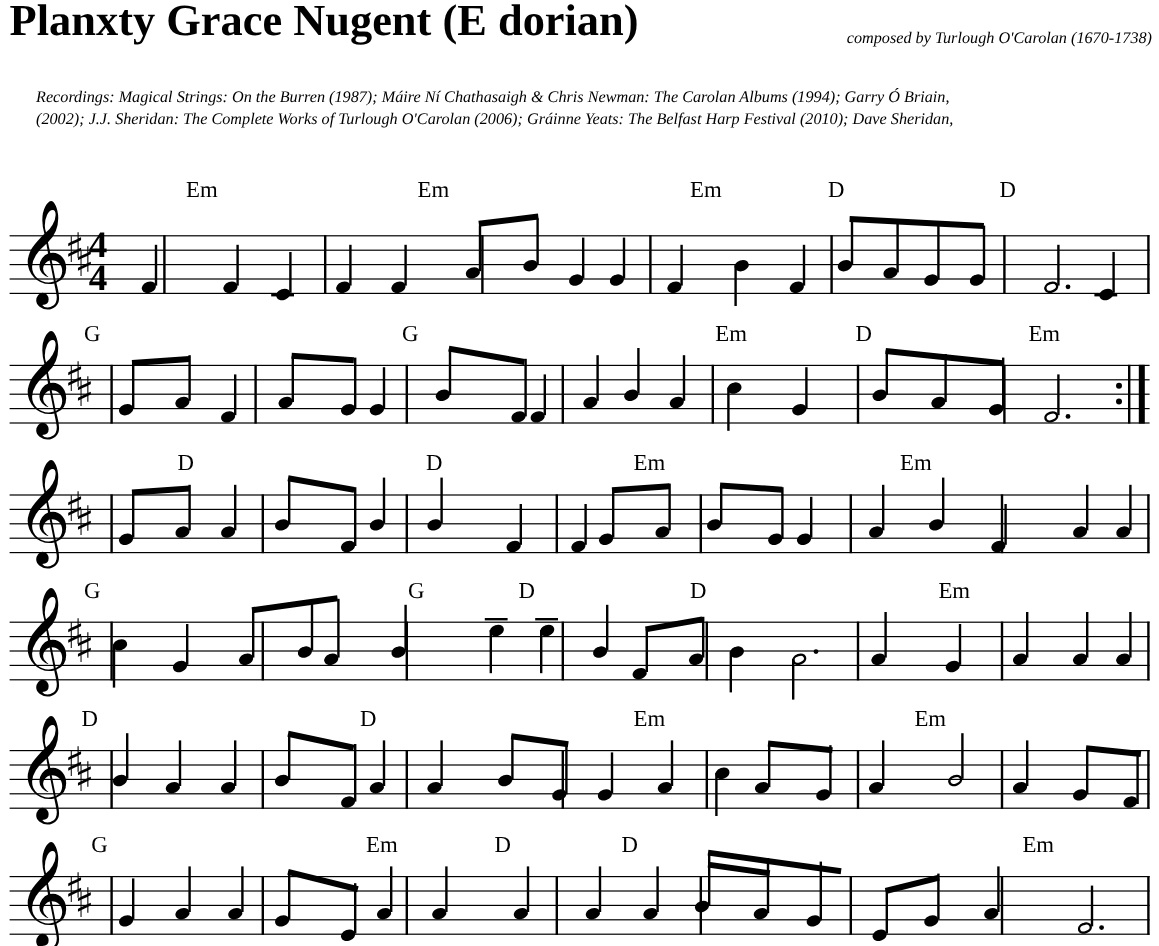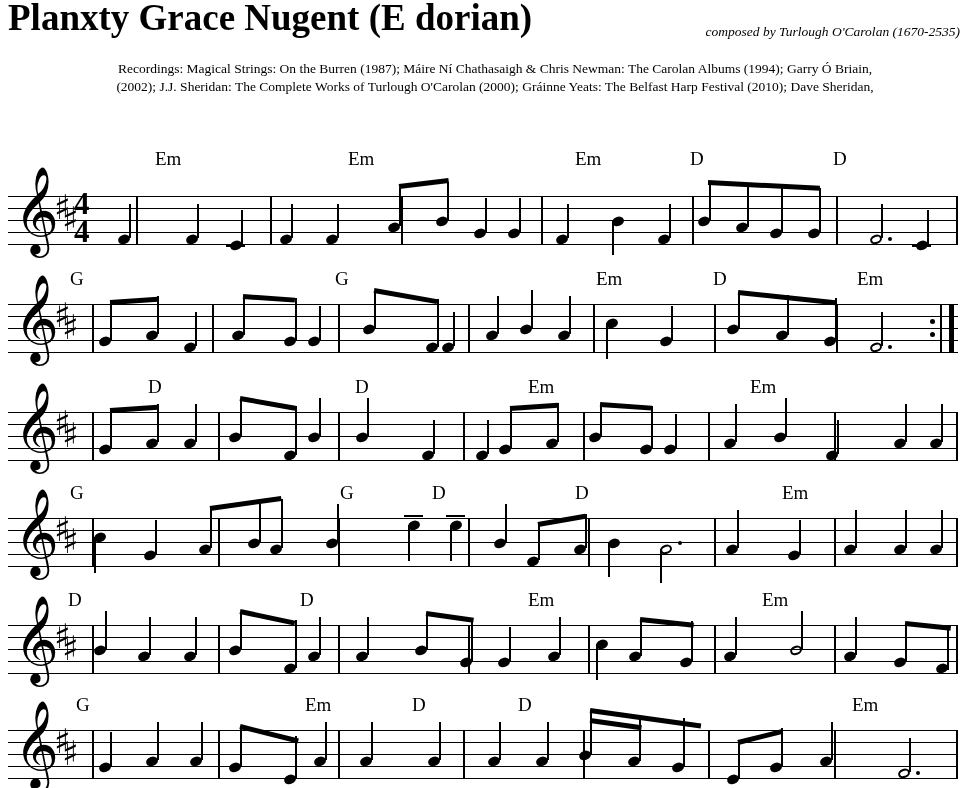--- a/index.html
+++ b/index.html
@@ -41,23 +41,24 @@
     font-size: 13.5px;
     line-height: 16.5px;
   }
   .credits .line {
     display: block;
     white-space: nowrap;
   }
   .recblock {
     position: absolute;
     right: 6px;
-    top: 60px;
+    top: 72px;
     width: 930px;
-    text-align: center;
+    text-align: left;
+    font-style: italic;
     font-size: 13.5px;
     line-height: 17.5px;
   }
   .recblock .line { display: block; }
 
   
   .system {
     position: absolute;
     left: 0;
     width: 966px;
@@ -188,26 +189,26 @@
   }
 </style>
 </head>
 <body>
 
 <div id="sheet">
 
   <div class="title">Planxty Grace Nugent (E dorian)</div>
 
   <div class="credits">
-    <span class="line">composed by Turlough O'Carolan (1670-2535)</span>
+    <span class="line">composed by Turlough O'Carolan (1670-1738)</span>
   </div>
 
   <div class="recblock">
     <span class="line">Recordings: Magical Strings: On the Burren (1987); Máire Ní Chathasaigh &amp; Chris Newman: The Carolan Albums (1994); Garry Ó Briain,</span>
-    <span class="line">(2002); J.J. Sheridan: The Complete Works of Turlough O'Carolan (2000); Gráinne Yeats: The Belfast Harp Festival (2010); Dave Sheridan,</span>
+    <span class="line">(2002); J.J. Sheridan: The Complete Works of Turlough O'Carolan (2006); Gráinne Yeats: The Belfast Harp Festival (2010); Dave Sheridan,</span>
   </div>
 
   <div class="system" style="top:196px;">
     <div class="chord" style="left:155px; top:-48px;">Em</div>
     <div class="chord" style="left:348px; top:-48px;">Em</div>
     <div class="chord" style="left:575px; top:-48px;">Em</div>
     <div class="chord" style="left:690px; top:-48px;">D</div>
     <div class="chord" style="left:833px; top:-48px;">D</div>
 
     <div class="staff">

